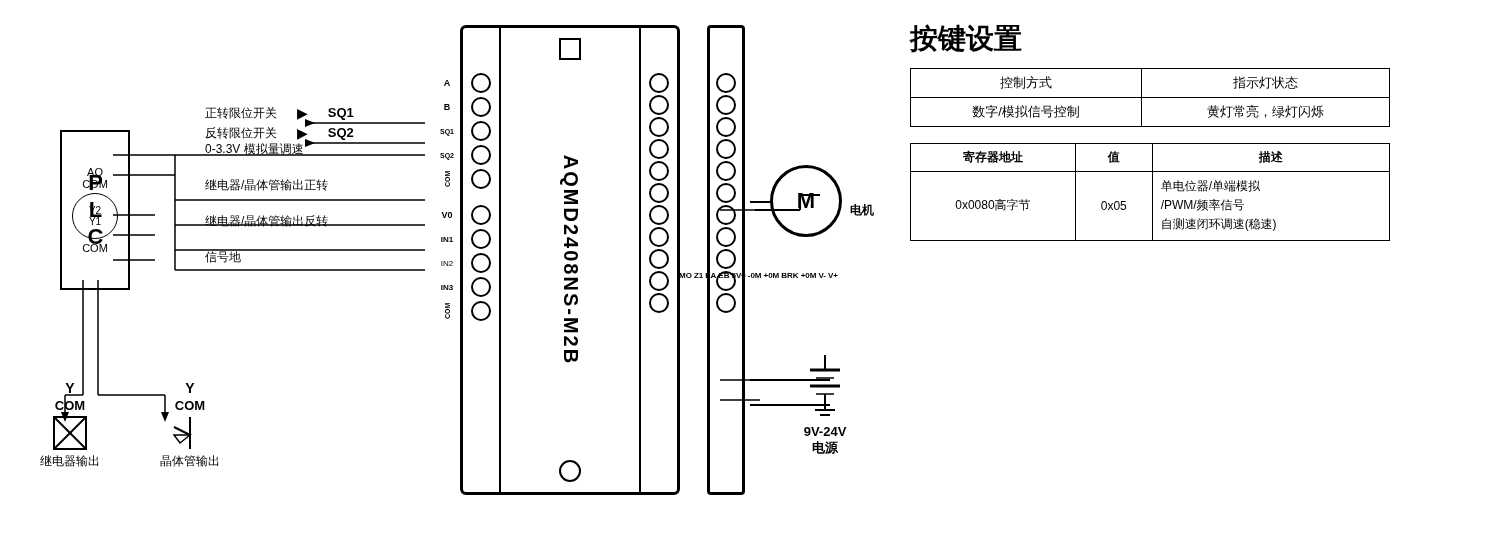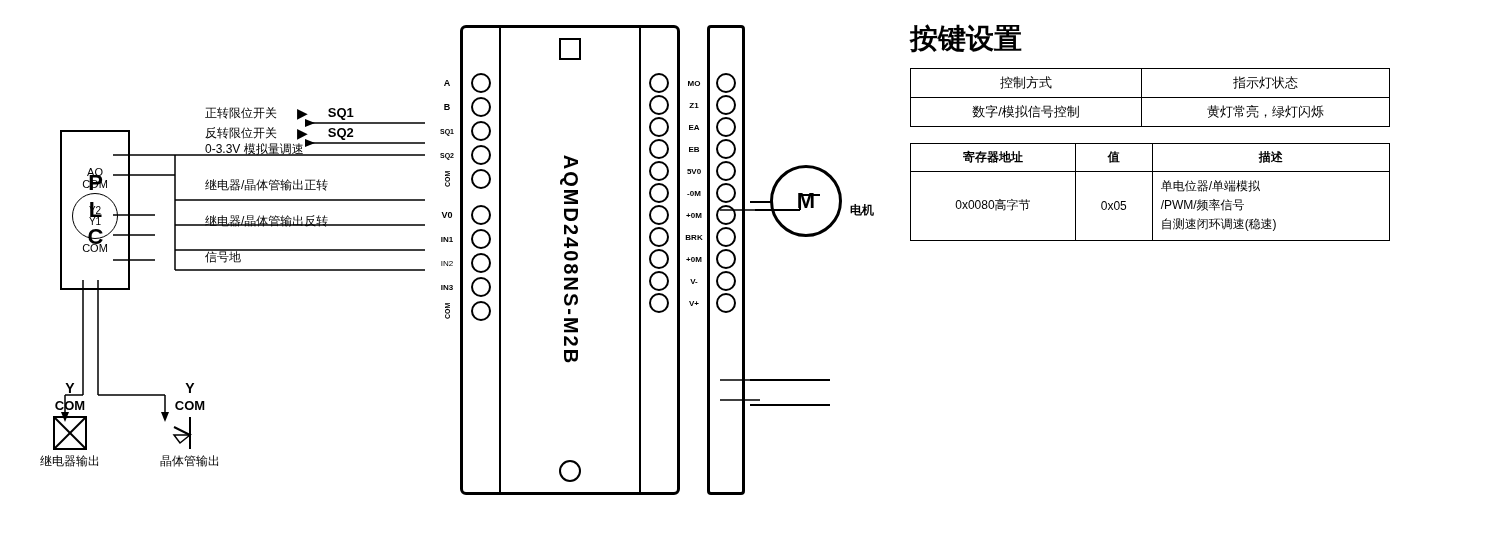--- a/index.html
+++ b/index.html
@@ -319,21 +319,21 @@
         <div style="width:20px;height:20px;border-radius:50%;border:2px solid #000;background:#fff;"></div>
         <div style="width:20px;height:20px;border-radius:50%;border:2px solid #000;background:#fff;"></div>
         <div style="width:20px;height:20px;border-radius:50%;border:2px solid #000;background:#fff;"></div>
         <div style="width:20px;height:20px;border-radius:50%;border:2px solid #000;background:#fff;"></div>
         <div style="width:20px;height:20px;border-radius:50%;border:2px solid #000;background:#fff;"></div>
         <div style="width:20px;height:20px;border-radius:50%;border:2px solid #000;background:#fff;"></div>
         <div style="width:20px;height:20px;border-radius:50%;border:2px solid #000;background:#fff;"></div>
         <div style="width:20px;height:20px;border-radius:50%;border:2px solid #000;background:#fff;"></div>
       </div>
 
-      <div style="position:absolute; top:0; right:-32px; width:30px; height:100%; display:flex; flex-direction:column; align-items:center; padding:45px 0 15px 0; gap:2px;">
+      <div style="position:absolute; top:0; right:-32px; width:30px; height:100%; display:flex; flex-direction:row; align-items:center; padding:45px 0 15px 0; gap:2px;">
         <div style="width:30px;height:20px;display:flex;align-items:center;justify-content:center;font-size:8px;font-weight:bold;">MO</div>
         <div style="width:30px;height:20px;display:flex;align-items:center;justify-content:center;font-size:8px;font-weight:bold;">Z1</div>
         <div style="width:30px;height:20px;display:flex;align-items:center;justify-content:center;font-size:8px;font-weight:bold;">EA</div>
         <div style="width:30px;height:20px;display:flex;align-items:center;justify-content:center;font-size:8px;font-weight:bold;">EB</div>
         <div style="width:30px;height:20px;display:flex;align-items:center;justify-content:center;font-size:8px;font-weight:bold;">5V0</div>
         <div style="width:30px;height:20px;display:flex;align-items:center;justify-content:center;font-size:8px;font-weight:bold;">-0M</div>
         <div style="width:30px;height:20px;display:flex;align-items:center;justify-content:center;font-size:8px;font-weight:bold;">+0M</div>
         <div style="width:30px;height:20px;display:flex;align-items:center;justify-content:center;font-size:8px;font-weight:bold;">BRK</div>
         <div style="width:30px;height:20px;display:flex;align-items:center;justify-content:center;font-size:8px;font-weight:bold;">+0M</div>
         <div style="width:30px;height:20px;display:flex;align-items:center;justify-content:center;font-size:8px;font-weight:bold;">V-</div>
@@ -369,20 +369,37 @@
     <div style="position:absolute; top:192px; left:100px; font-size:12px; font-weight:bold;">电机</div>
 
     <svg style="position:absolute; top:0; left:0; width:160px; height:515px; pointer-events:none;">
 
       <line x1="0" y1="192" x2="22" y2="192" stroke="#000" stroke-width="2"></line>
 
       <line x1="0" y1="370" x2="80" y2="370" stroke="#000" stroke-width="2"></line>
       <line x1="0" y1="395" x2="80" y2="395" stroke="#000" stroke-width="2"></line>
     </svg>
 
+    <div style="position:absolute; top:340px; left:50px;">
+      
+      <svg width="50" height="70">
+
+        <line x1="25" y1="5" x2="25" y2="20" stroke="#000" stroke-width="2"></line>
+        <line x1="10" y1="20" x2="40" y2="20" stroke="#000" stroke-width="3"></line>
+        <line x1="16" y1="28" x2="34" y2="28" stroke="#000" stroke-width="1.5"></line>
+        <line x1="10" y1="36" x2="40" y2="36" stroke="#000" stroke-width="3"></line>
+        <line x1="16" y1="44" x2="34" y2="44" stroke="#000" stroke-width="1.5"></line>
+        <line x1="25" y1="44" x2="25" y2="60" stroke="#000" stroke-width="2"></line>
+
+        <line x1="15" y1="60" x2="35" y2="60" stroke="#000" stroke-width="2"></line>
+        <line x1="20" y1="65" x2="30" y2="65" stroke="#000" stroke-width="2"></line>
+      </svg>
+      <div style="font-size:13px; font-weight:bold; text-align:center;">9V-24V</div>
+      <div style="font-size:13px; font-weight:bold; text-align:center;">电源</div>
+    </div>
 
   </div>
 
   <div class="info-section">
 
     <div>
       <div class="info-title">按键设置</div>
       <table class="info-table">
         <thead>
           <tr>

